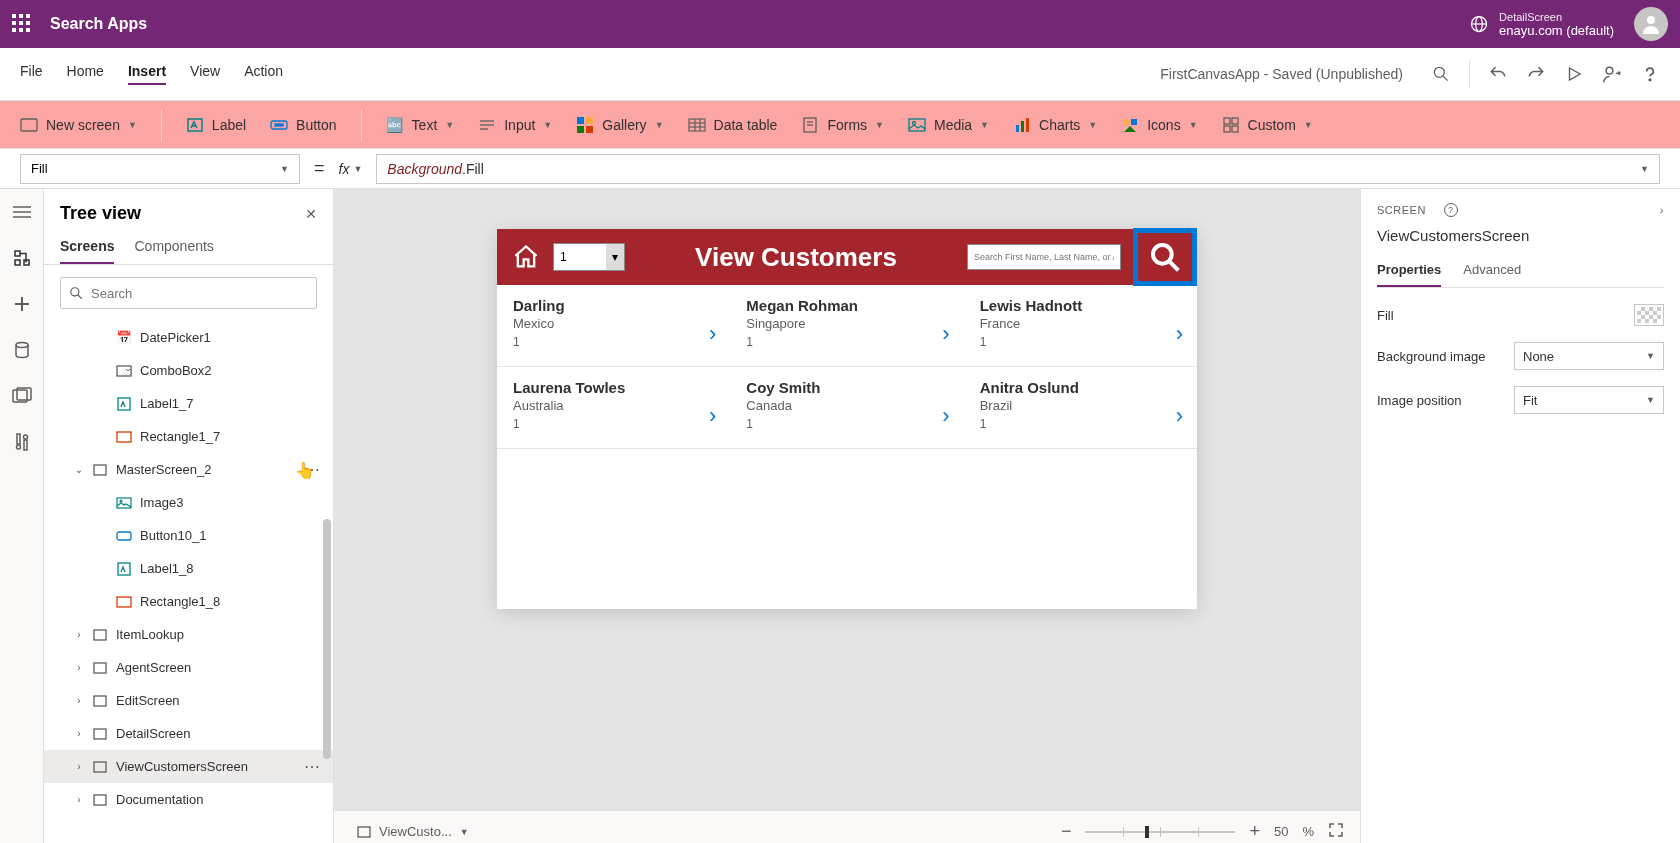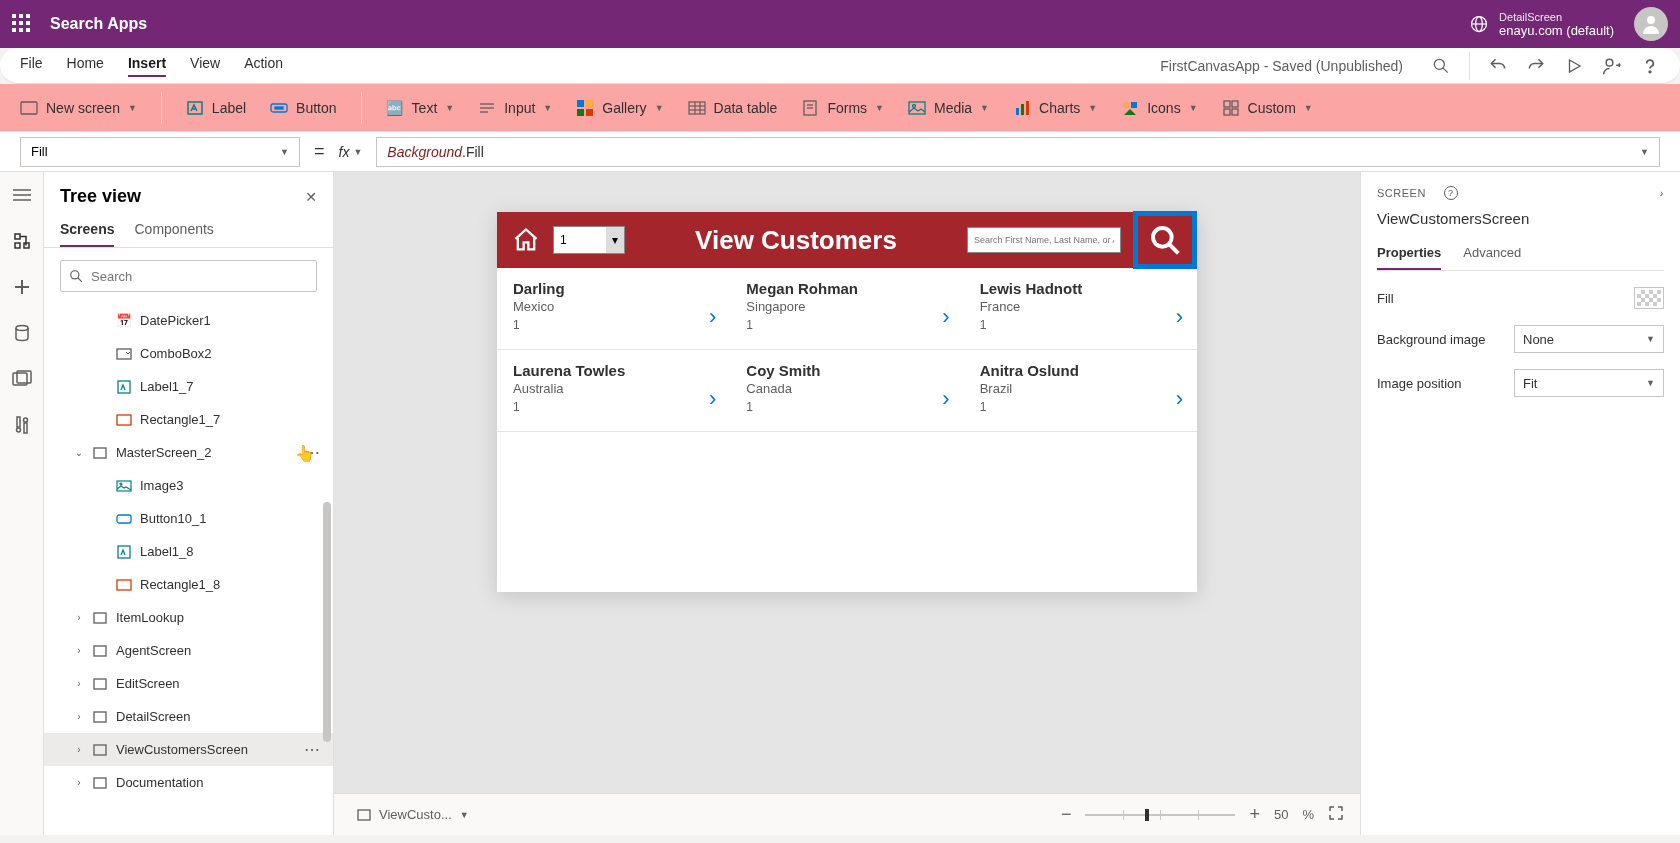--- a/index.html
+++ b/index.html
@@ -11,21 +11,21 @@
   .waffle div { background: #fff; }
   .header-title { font-size: 16px; font-weight: 600; }
   .header-right { margin-left: auto; display: flex; align-items: center; gap: 20px; }
   .env { display: flex; align-items: center; gap: 10px; font-size: 12px; }
   .env-label { font-size: 11px; opacity: .9; }
   .env-name { font-size: 13px; }
   .avatar { width: 34px; height: 34px; border-radius: 50%; background: #c8c6c4; display:flex; align-items:center; justify-content:center; }
   .avatar svg { width:24px; height:24px; fill:#fff; }
 
   
-  .menubar { height: 36px; background: #fff; display: flex; align-items: center; padding: 0 20px; border-bottom: 1px solid #e1dfdd; border-radius: 20px; }
+  .menubar { height: 53px; background: #fff; display: flex; align-items: center; padding: 0 20px; border-bottom: 1px solid #e1dfdd; }
   .menubar-item { font-size: 14px; color: #323130; margin-right: 24px; cursor: pointer; padding-bottom: 4px; border-bottom:2px solid transparent;}
   .menubar-item.active { color:#1b1a19; border-bottom:2px solid #742774; font-weight:600;}
   .menubar-right { margin-left:auto; display:flex; align-items:center; gap:18px; }
   .app-status { font-size:14px; color:#605e5c; margin-right:10px;}
   .tb-icon { width:20px; height:20px; cursor:pointer; color:#605e5c; display:flex; align-items:center; justify-content:center;}
   .tb-sep { width:1px; height:28px; background:#e1dfdd; }
 
   
   .ribbon { height:48px; background:#fca5a5; display:flex; align-items:center; padding:0 20px; gap:24px; border-bottom:1px solid #e1dfdd;}
   .ribbon-sep { width:1px; height:32px; background:#e1dfdd;}

